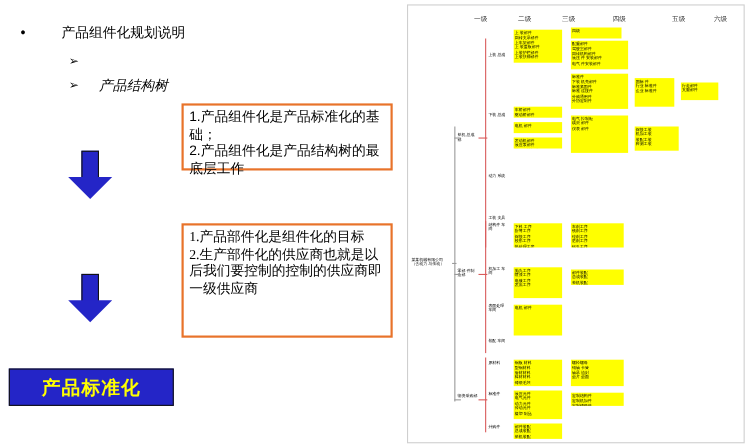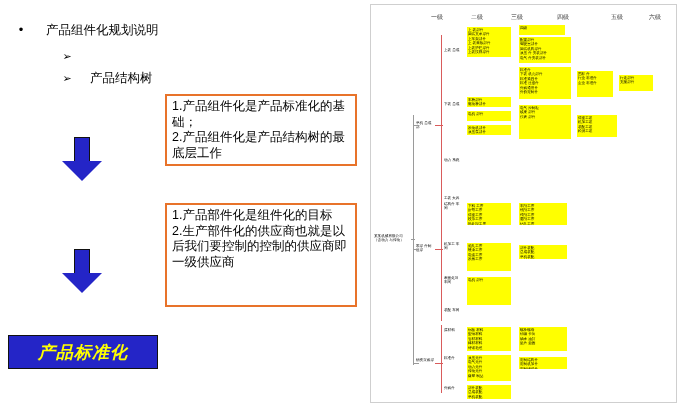--- a/index.html
+++ b/index.html
@@ -62,49 +62,49 @@
   .vline.gray{background:#9a9a9a;}
   .hline.gray{background:#9a9a9a;}
 </style>
 </head>
 <body>
 
 <div id="left">
 
   <div class="bullet-row" style="left:14px;top:22px;">
     <span class="b-dot">•</span>
-    <span class="b-text" style="margin-left:18px;">产品组件化规划说明</span>
+    <span class="b-text" style="margin-left:28px;">产品组件化规划说明</span>
   </div>
   <div class="bullet-row" style="left:58px;top:48px;">
     <span class="b-arrow">➢</span>
   </div>
   <div class="bullet-row" style="left:58px;top:70px;">
     <span class="b-arrow">➢</span>
-    <span class="b-text" style="margin-left:14px;">产品结构树</span>
-  </div>
-
-  <div class="desc-box" style="left:165px;top:94px;width:192px;height:72px;">
+    <span class="b-text" style="margin-left:14px;font-style:italic;">产品结构树</span>
+  </div>
+
+  <div class="desc-box" style="left:165px;top:94px;width:192px;height:61px;">
     <p style="white-space:pre-line;">1.产品组件化是产品标准化的基础；
 2.产品组件化是产品结构树的最底层工作</p>
   </div>
   <div class="arrow-down" style="left:62px;top:137px;">
     <div class="shaft"></div>
     <div class="head"></div>
   </div>
 
   <div class="desc-box" style="left:165px;top:203px;width:192px;height:104px;">
-    <p style="white-space:pre-line;">1.产品部件化是组件化的目标
+    <p style="white-space:pre-line;font-family:Liberation Serif, serif;">1.产品部件化是组件化的目标
 2.生产部件化的供应商也就是以后我们要控制的控制的供应商即一级供应商</p>
   </div>
   <div class="arrow-down" style="left:62px;top:249px;">
     <div class="shaft"></div>
     <div class="head"></div>
   </div>
 
-  <div class="blue-box" style="left:8px;top:335px;width:148px;height:32px;font-style:italic;">
+  <div class="blue-box" style="left:8px;top:335px;width:148px;height:32px;">
     <span>产品标准化</span>
   </div>
 </div>
 
 <div id="right">
 
   <div class="lvl-header" style="left:60px;">一级</div>
   <div class="lvl-header" style="left:100px;">二级</div>
   <div class="lvl-header" style="left:140px;">三级</div>
   <div class="lvl-header" style="left:186px;">四级</div>

